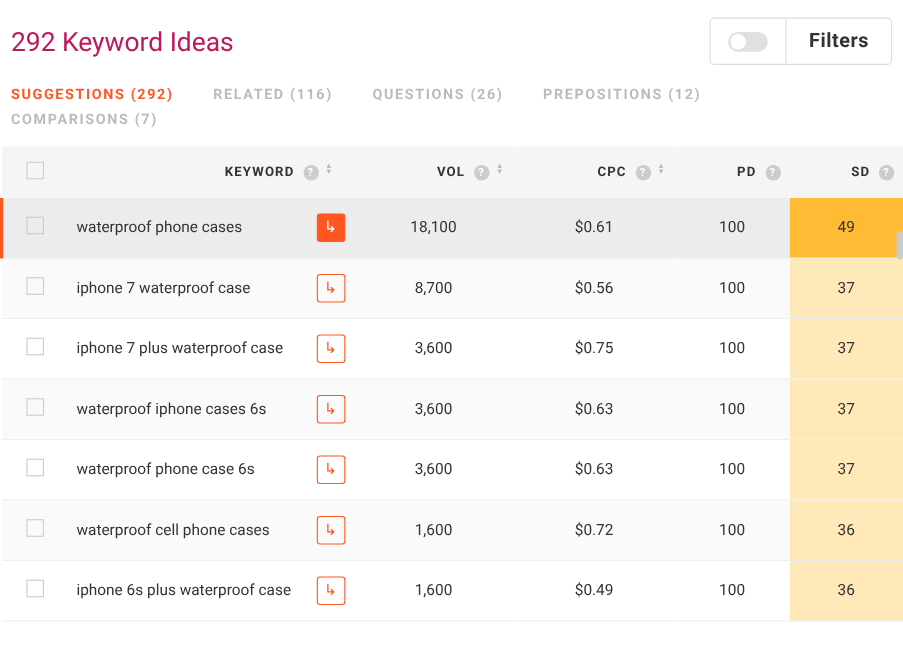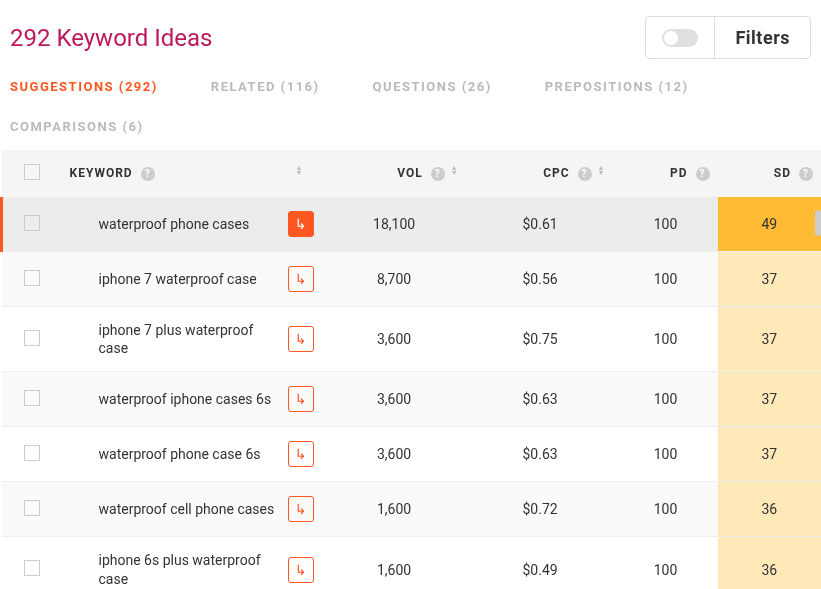--- a/index.html
+++ b/index.html
@@ -4,39 +4,39 @@
 <style>
 * { box-sizing: border-box; margin: 0; padding: 0; }
 body { font-family: -apple-system, BlinkMacSystemFont, "Segoe UI", Roboto, sans-serif; background: #fff; color: #333; width: 821px; }
 .header { display: flex; justify-content: space-between; align-items: center; padding: 16px 10px 8px 10px; }
 .title { font-size: 24px; font-weight: 400; color: #be185d; }
 .header-controls { display: flex; align-items: center; border: 1px solid #ddd; border-radius: 4px; }
 .toggle-wrap { padding: 10px 16px; display: flex; align-items: center; }
 .toggle { width: 36px; height: 18px; background: #e0e0e0; border-radius: 10px; position: relative; }
 .toggle-knob { width: 14px; height: 14px; background: #fff; border-radius: 50%; position: absolute; top: 2px; left: 2px; }
 .filters-btn { padding: 10px 20px; font-weight: 700; font-size: 18px; border-left: 1px solid #ddd; letter-spacing: 0.5px; }
-.tabs { display: flex; flex-wrap: wrap; gap: 17px; padding: 8px 10px 12px 10px; font-size: 13px; font-weight: 700; letter-spacing: 1.5px; color: #bbb; }
+.tabs { display: flex; flex-wrap: wrap; gap: 0; padding: 8px 10px 12px 10px; font-size: 13px; font-weight: 700; letter-spacing: 1.5px; color: #bbb; }
 .tab { padding: 4px 0; margin-right: 36px; cursor: pointer; }
 .tab.active { color: #ff5722; }
 .table { width: 100%; border-collapse: collapse; }
 .thead-row { background: #f5f5f5; }
-.th { padding: 14px 8px; text-align: left; font-size: 12px; font-weight: 700; letter-spacing: 1px; color: #333; position: relative; }
+.th { padding: 14px 8px; text-align: right; font-size: 12px; font-weight: 700; letter-spacing: 1px; color: #333; position: relative; }
 .th.center { text-align: right; }
 .help { display: inline-flex; width: 14px; height: 14px; background: #ccc; color: #fff; border-radius: 50%; font-size: 10px; align-items: center; justify-content: center; margin-left: 4px; font-weight: 700; }
 .sort { display: inline-flex; flex-direction: column; font-size: 7px; color: #bbb; line-height: 5px; vertical-align: middle; margin-left: 6px; }
 .check-col { width: 60px; text-align: center; }
 .kw-col { width: 260px; }
 .checkbox { width: 16px; height: 16px; border: 1.5px solid #ccc; display: inline-block; }
 .row { border-bottom: 1px solid #eee; }
 .row.alt { background: #fafafa; }
 .row.highlight { background: #ececec; border-left: 3px solid #ff5722; }
 .td { padding: 14px 8px; font-size: 14px; color: #333; }
 .td.center { text-align: center; }
 .kw-cell { display: flex; align-items: center; justify-content: space-between; gap: 8px; }
-.kw-text { flex: 1; line-height: 1.3; margin-left: 29px; }
+.kw-text { flex: 1; line-height: 1.3; }
 .action-btn { width: 26px; height: 26px; border: 1.5px solid #ff5722; border-radius: 3px; display: flex; align-items: center; justify-content: center; color: #ff5722; flex-shrink: 0; }
 .action-btn.filled { background: #ff5722; color: #fff; }
 .arrow-icon { font-size: 14px; line-height: 1; }
 .sd-col { background: #ffe9b8; }
 .row.highlight .sd-col { background: #ffbb33; margin-left: 40px; }
 .scroll-ind { position: absolute; right: 0; top: 210px; width: 6px; height: 26px; background: #ccc; border-radius: 3px; }
 .container { position: relative; }
 </style>
 </head>
 <body>
@@ -52,21 +52,21 @@
     </div>
     <div class="filters-btn">Filters</div>
   </div>
 </div>
 
 <div class="tabs" id="tabs">
       <div class="tab active">SUGGESTIONS (292)</div>
       <div class="tab">RELATED (116)</div>
       <div class="tab">QUESTIONS (26)</div>
       <div class="tab">PREPOSITIONS (12)</div>
-      <div class="tab">COMPARISONS (6)</div>
+      <div class="tab">COMPARISONS (7)</div>
     </div>
 
 <table class="table">
   <thead>
     <tr class="thead-row">
       <th class="th check-col">
         <span class="checkbox"></span>
       </th>
       <th class="th kw-col">
         <span>KEYWORD</span>

